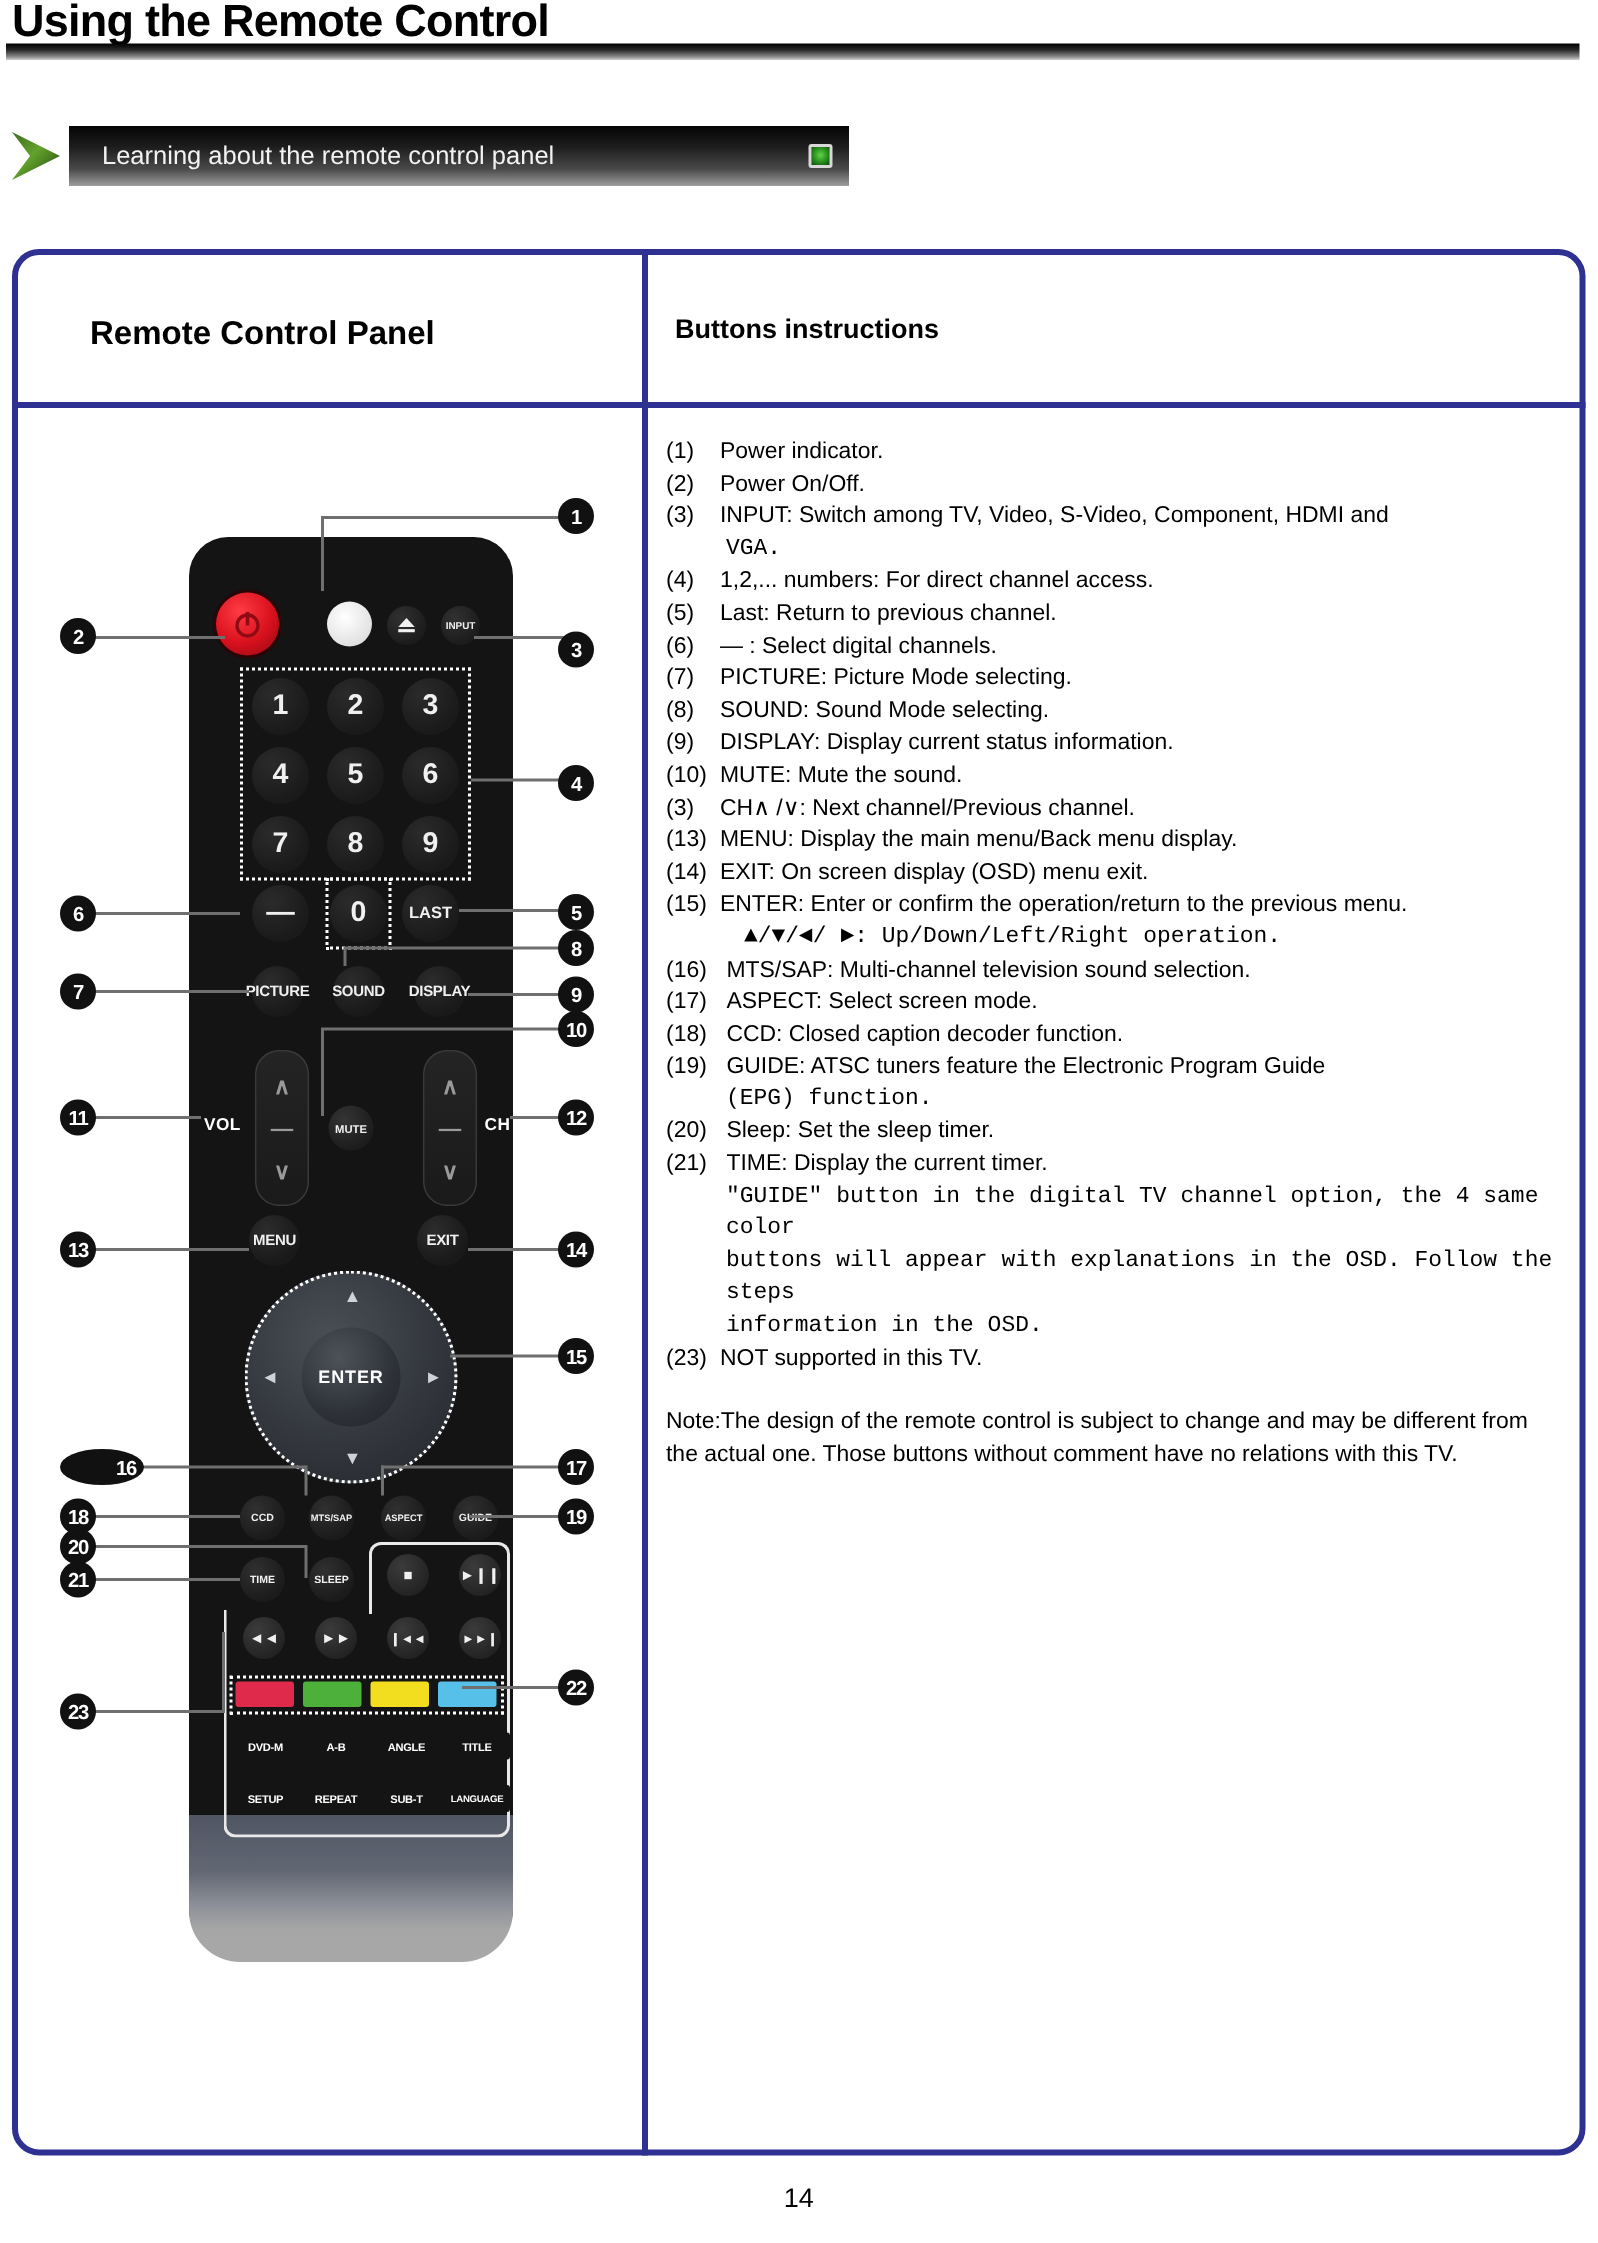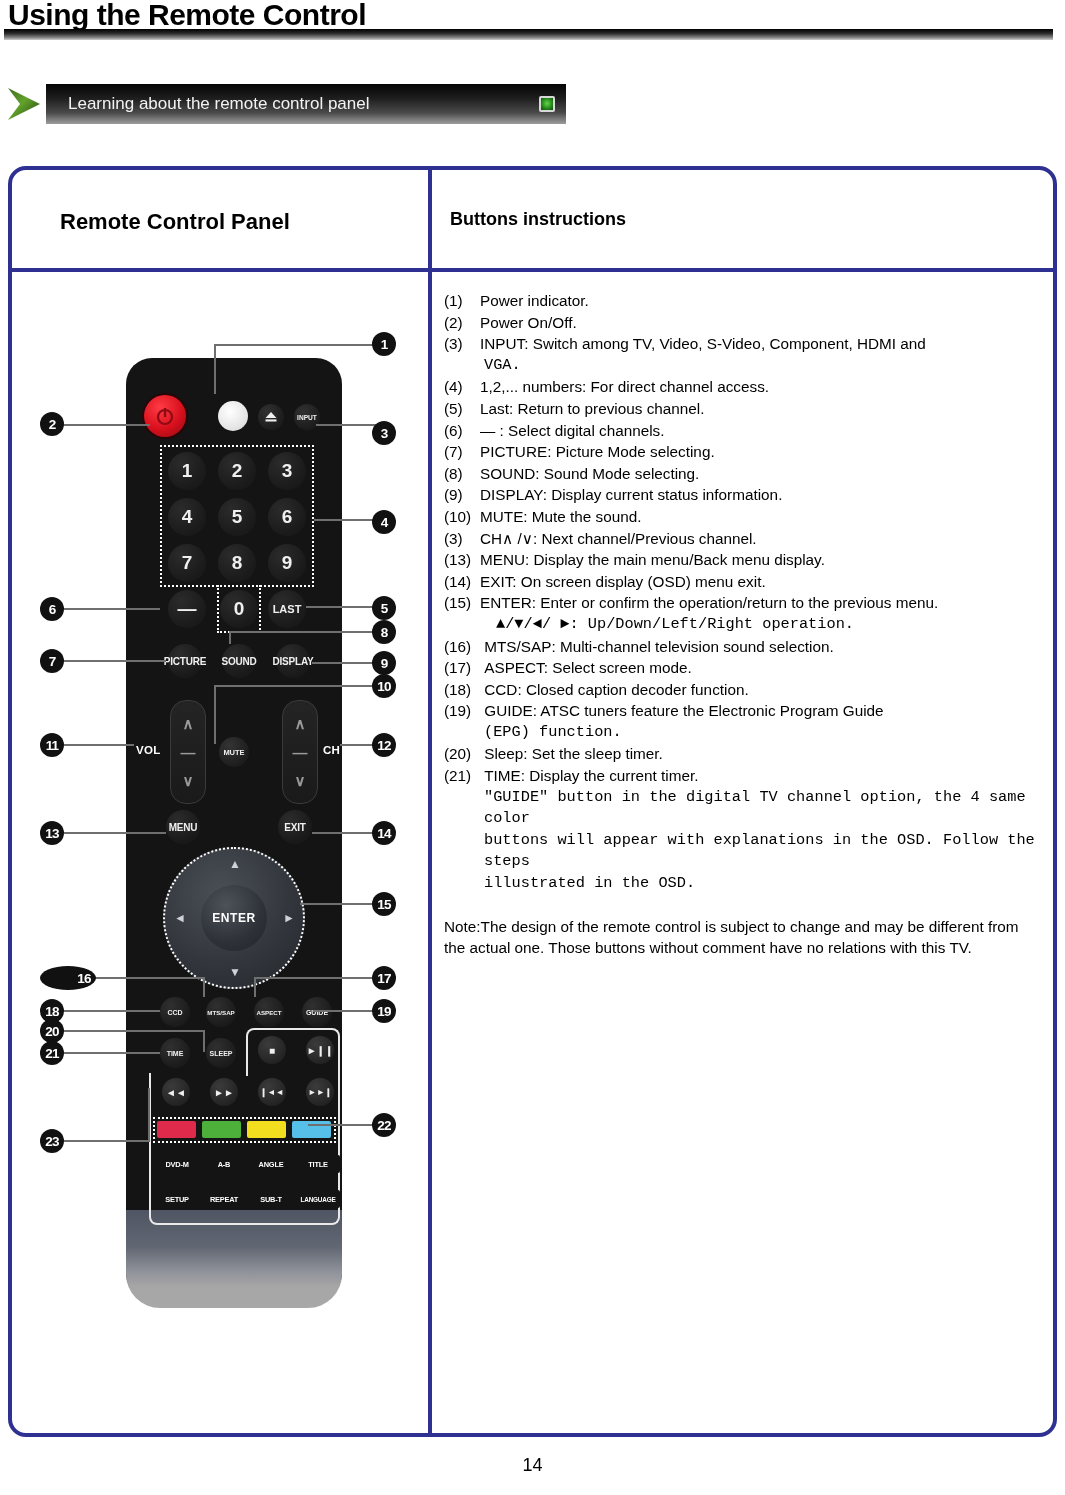--- a/index.html
+++ b/index.html
@@ -428,21 +428,22 @@
     <div class="ins-cont deep">▲/▼/◄/ ►: Up/Down/Left/Right operation.</div>
     <div class="ins-row num"><span class="n">(16)</span><span class="t"> MTS/SAP: Multi-channel television sound selection.</span></div>
     <div class="ins-row num"><span class="n">(17)</span><span class="t"> ASPECT: Select screen mode.</span></div>
     <div class="ins-row num"><span class="n">(18)</span><span class="t"> CCD: Closed caption decoder function.</span></div>
     <div class="ins-row num"><span class="n">(19)</span><span class="t"> GUIDE: ATSC tuners feature the Electronic Program Guide</span></div>
     <div class="ins-cont"> (EPG) function.</div>
     <div class="ins-row num"><span class="n">(20)</span><span class="t"> Sleep: Set the sleep timer.</span></div>
     <div class="ins-row num"><span class="n">(21)</span><span class="t"> TIME: Display the current timer.</span></div>
     <div class="ins-cont">"GUIDE" button in the digital TV channel option, the 4 same color</div>
     <div class="ins-cont"> buttons will appear with explanations in the OSD. Follow the steps</div>
-    <div class="ins-cont"> illustrated in the OSD.</div>
+    <div class="ins-cont"> information in the OSD.</div>
+    <div class="ins-row num"><span class="n">(23)</span><span class="t">NOT supported in this TV.</span></div>
     <div class="note-block">Note:The design of the remote control is subject to change and may be different from the actual one. Those buttons without comment have no relations with this TV.</div>
   </div>
 
 <div class="remote-stage">
 
   <div class="remote-body"></div>
   <div class="remote-base"></div>
 
   <div class="key power" style="left:124px; top:115px;">
     <svg width="22" height="22" viewBox="0 0 22 22">

